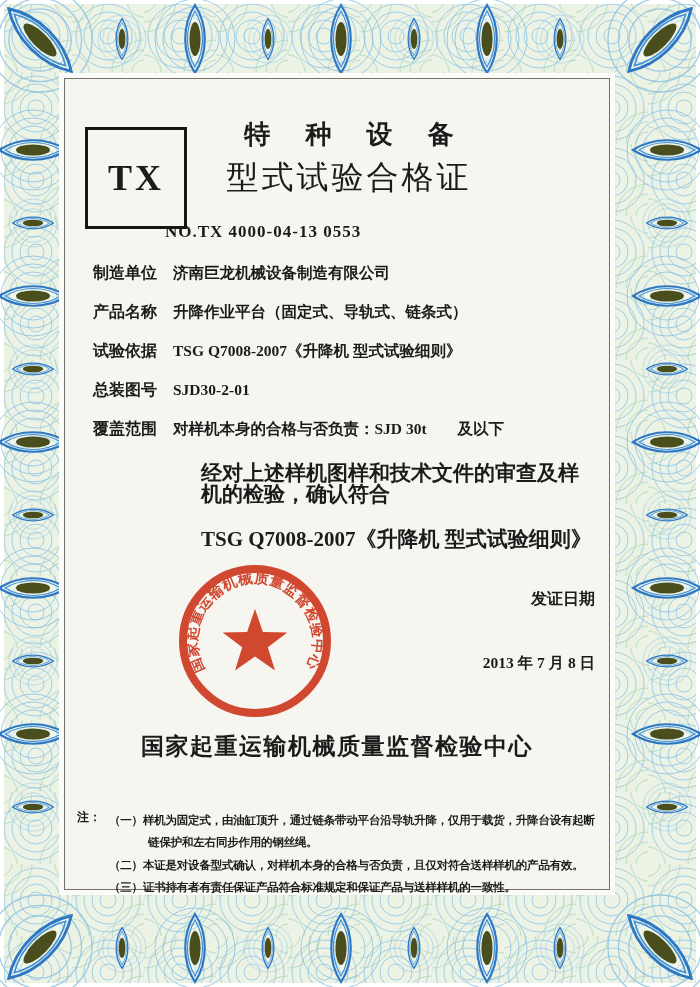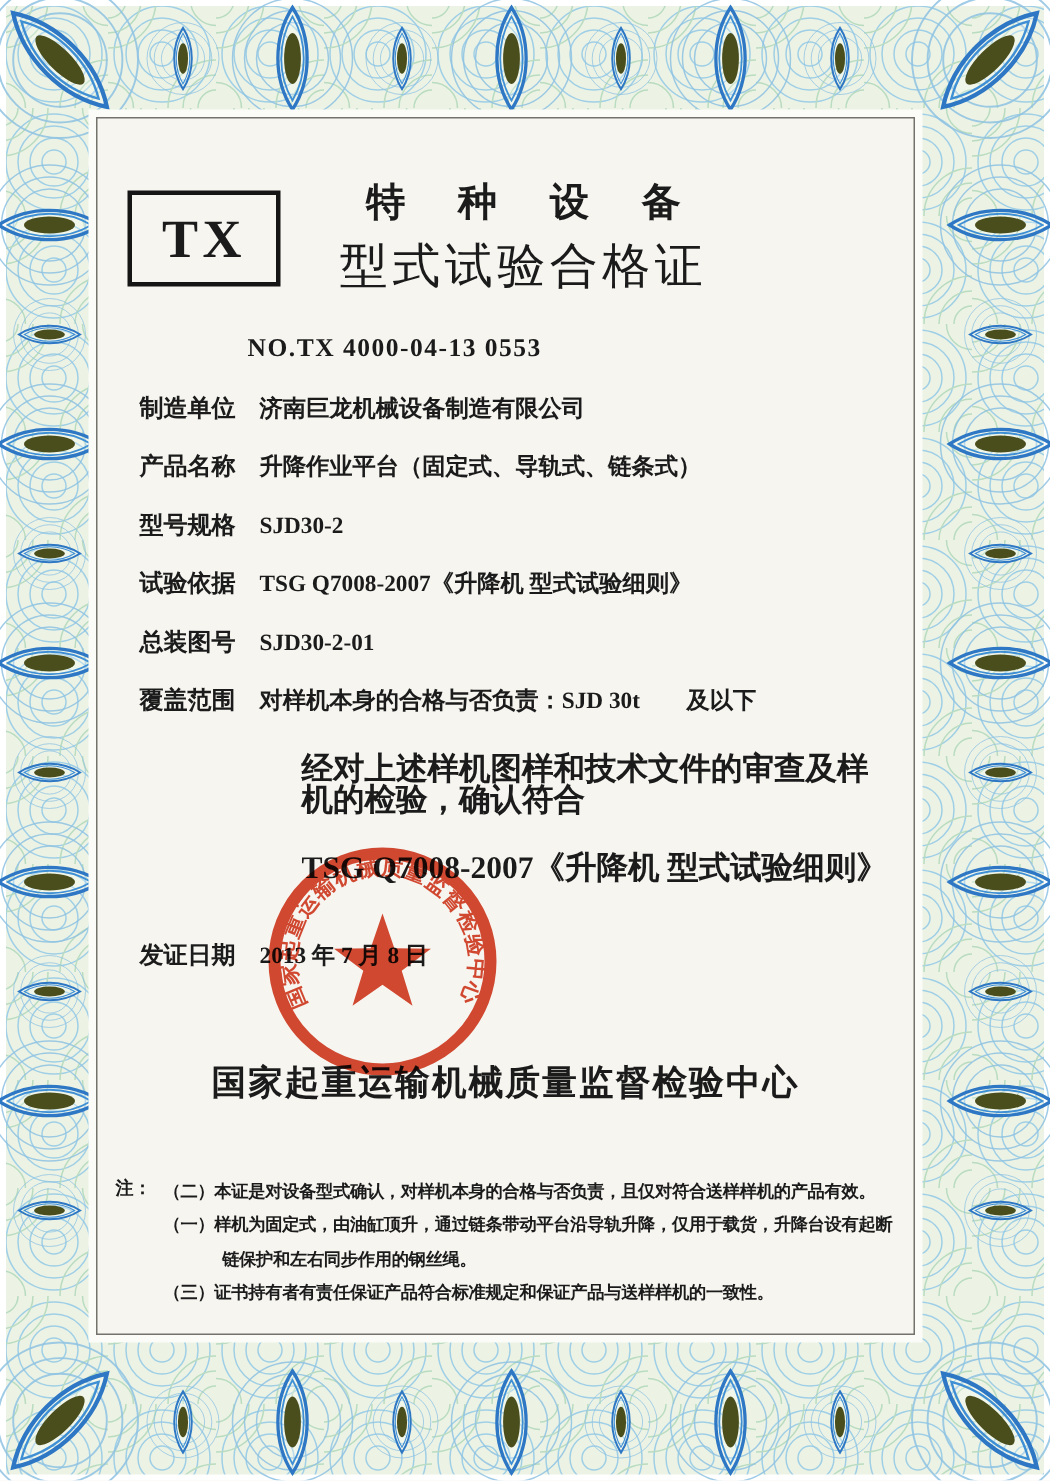--- a/index.html
+++ b/index.html
@@ -12,37 +12,37 @@
   *{margin:0;padding:0;box-sizing:border-box;}
   body{width:700px;height:987px;background:#fff;font-family:"Liberation Sans",sans-serif;color:var(--ink);}
   .page{position:relative;width:700px;height:987px;overflow:hidden;background:#fff;}
   .border-svg{position:absolute;left:0;top:0;z-index:0;}
   .content{
     position:absolute;z-index:1;left:64px;top:78px;width:546px;height:812px;
     background:var(--paper);border:1px solid #73736b;box-shadow:0 0 0 5px #fbfbf7;
     padding-top:38px;
   }
   .tx-badge{
-    position:absolute;left:20px;top:48px;width:102px;height:64px;
+    position:absolute;left:20px;top:48px;width:102px;height:102px;
     border:3px solid #151515;display:flex;align-items:center;justify-content:center;
     font-family:"Liberation Serif",serif;font-weight:bold;font-size:36px;letter-spacing:3px;
   }
   .header{margin-left:84px;width:400px;text-align:center;}
   .title-small{font-size:26px;font-weight:bold;letter-spacing:14px;text-indent:14px;}
   .title-main{font-size:32px;font-weight:normal;letter-spacing:3px;margin-top:4px;white-space:nowrap;}
   .cert-no{margin-top:22px;margin-left:100px;width:400px;text-align:left;
     font-family:"Liberation Serif",serif;font-weight:bold;font-size:17px;letter-spacing:1px;}
   .fields{margin-top:20px;padding-left:28px;padding-right:14px;}
   .frow{display:flex;align-items:flex-end;line-height:21px;margin-bottom:18px;}
   .flabel{flex:0 0 64px;font-weight:bold;font-size:16px;white-space:nowrap;}
   .fvalue{margin-left:16px;font-weight:bold;font-size:15.5px;font-family:"Liberation Serif","Liberation Sans",serif;}
   .cov{margin-top:7px;}
   .cov-cont{padding-left:108px;font-weight:bold;font-size:21px;line-height:21px;margin-top:24px;
     font-family:"Liberation Serif","Liberation Sans",serif;}
-  .issue{margin-top:38px;}
+  .issue{margin-top:38px;flex-direction:column;}
   .authority{margin-top:58px;text-align:center;font-size:23px;font-weight:bold;letter-spacing:1.5px;}
   .notes{margin-top:47px;display:flex;padding-left:12px;padding-right:6px;}
   .note-label{flex:0 0 32px;font-weight:bold;font-size:12px;}
   .note-items{flex:1;}
   .note-item{font-weight:bold;font-size:11.5px;line-height:1.95;letter-spacing:-0.2px;
     padding-left:3.4em;text-indent:-3.4em;}
   .seal{position:absolute;left:110px;top:482px;z-index:3;opacity:.92;mix-blend-mode:multiply;}
 </style>
 </head>
 <body>
@@ -141,24 +141,20 @@
     <div class="fields">
       <div class="frow">
         <span class="flabel">制造单位</span>
         <span class="fvalue">济南巨龙机械设备制造有限公司</span>
       </div>
       <div class="frow">
         <span class="flabel">产品名称</span>
         <span class="fvalue">升降作业平台（固定式、导轨式、链条式）</span>
       </div>
       <div class="frow">
-        <span class="flabel">型号规格</span>
-        <span class="fvalue">SJD30-2</span>
-      </div>
-      <div class="frow">
         <span class="flabel">试验依据</span>
         <span class="fvalue">TSG Q7008-2007《升降机  型式试验细则》</span>
       </div>
       <div class="frow">
         <span class="flabel">总装图号</span>
         <span class="fvalue">SJD30-2-01</span>
       </div>
 
       <div class="frow cov">
         <span class="flabel">覆盖范围</span>
@@ -171,22 +167,22 @@
         <span class="flabel">发证日期</span>
         <span class="fvalue">2013 年 7 月 8 日</span>
       </div>
     </div>
 
     <div class="authority">国家起重运输机械质量监督检验中心</div>
 
     <div class="notes">
       <div class="note-label">注：</div>
       <div class="note-items">
+        <div class="note-item">（一）样机为固定式，由油缸顶升，通过链条带动平台沿导轨升降，仅用于载货，升降台设有起断链保护和左右同步作用的钢丝绳。</div>
         <div class="note-item">（二）本证是对设备型式确认，对样机本身的合格与否负责，且仅对符合送样样机的产品有效。</div>
-        <div class="note-item">（一）样机为固定式，由油缸顶升，通过链条带动平台沿导轨升降，仅用于载货，升降台设有起断链保护和左右同步作用的钢丝绳。</div>
         <div class="note-item">（三）证书持有者有责任保证产品符合标准规定和保证产品与送样样机的一致性。</div>
       </div>
     </div>
 
     <svg class="seal" width="160" height="160" viewBox="0 0 160 160">
       <circle cx="80" cy="80" r="72" fill="none" stroke="#d63b21" stroke-width="8"></circle>
       <polygon fill="#d63b21" points="80,48 87.9,71.1 112.3,71.5 92.8,86.2 100,109.5 80,95.5 60,109.5 67.2,86.2 47.7,71.5 72.1,71.1"></polygon>
       <path id="sealArc" d="M 29.8 109 A 58 58 0 1 1 130.2 109" fill="none"></path>
       <text font-size="14.5" font-weight="bold" fill="#d63b21" letter-spacing="0.5" font-family="Liberation Sans, sans-serif">
         <textPath href="#sealArc" startOffset="0">国家起重运输机械质量监督检验中心</textPath>

